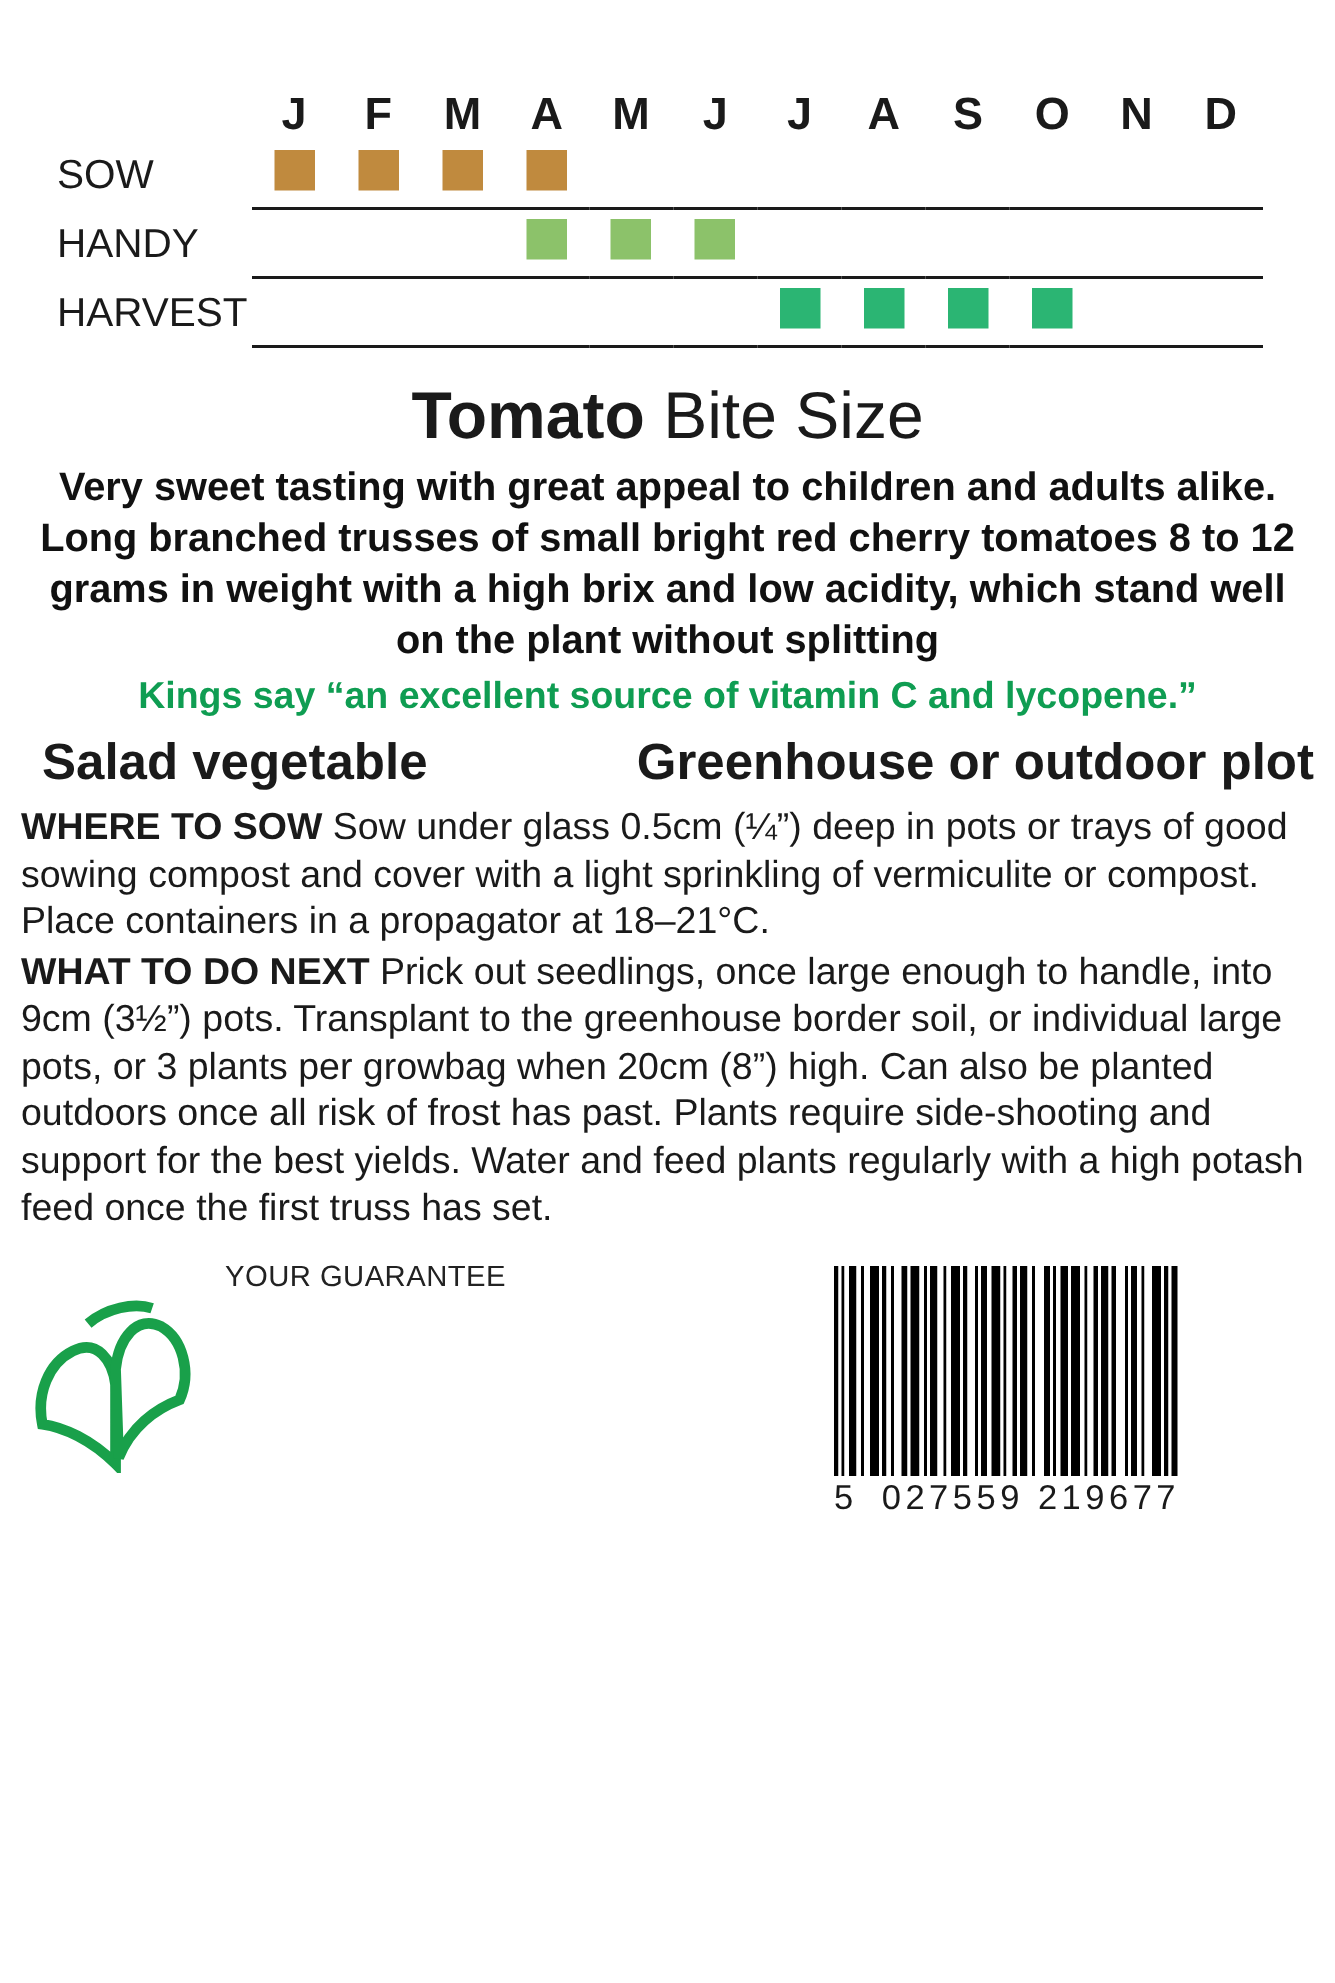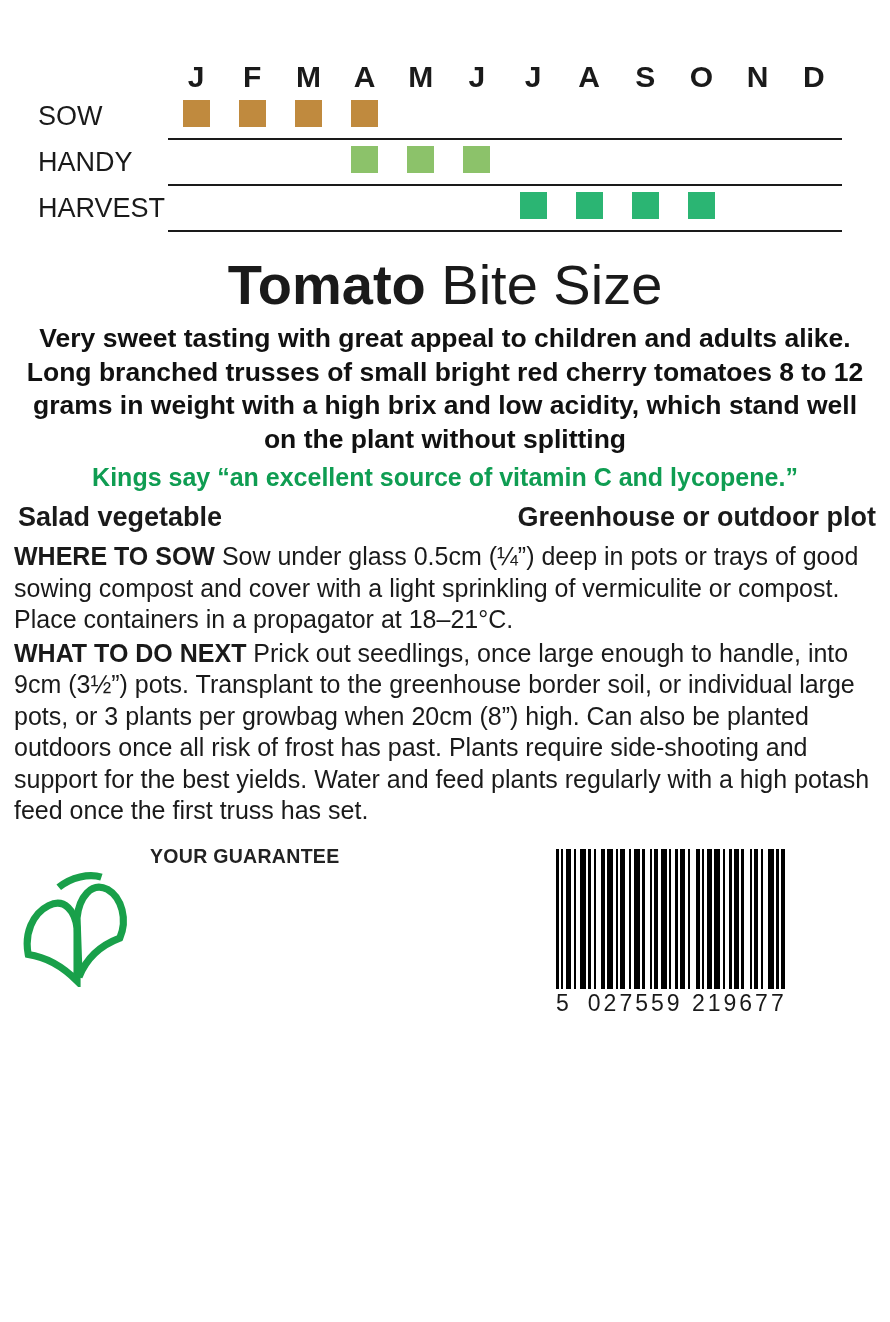--- a/index.html
+++ b/index.html
@@ -74,21 +74,21 @@
   .swatch.plant { background: #8cc26a; }
   .swatch.harvest { background: #2bb573; }
   .swatch.empty { background: transparent; }
 
   
   .title-block {
     text-align: center;
     margin-top: 22px;
   }
   .title {
-    font-size: 56px;
+    font-size: 44px;
     line-height: 1.1;
   }
   .title .crop {
     font-weight: bold;
   }
   .title .variety {
     font-weight: normal;
   }
   .desc {
     font-size: 26.5px;
@@ -104,23 +104,23 @@
     text-align: center;
     color: #0f9d52;
     padding: 6px 10px 0 10px;
   }
 
   
   .subheads {
     display: flex;
     justify-content: space-between;
     align-items: baseline;
-    font-size: 27px;
-    font-weight: bold;
-    padding: 10px 14px 0 18px;
+    font-size: 34px;
+    font-weight: bold;
+    padding: 10px 14px 0 28px;
   }
 
   
   .instructions {
     padding: 8px 14px 0 14px;
     font-size: 25px;
     line-height: 1.26;
   }
   .instructions p {
     margin: 0 0 2px 0;
@@ -160,21 +160,20 @@
   }
   .guarantee-text {
     padding-left: 14px;
     font-size: 19.5px;
     line-height: 1.42;
     color: #222;
     max-width: 370px;
   }
   .guarantee-title {
     letter-spacing: 0.3px;
-    font-weight: bold;
   }
   .barcode-wrap {
     width: 320px;
     text-align: left;
     padding-top: 6px;
   }
   .barcode {
     height: 140px;
     display: flex;
     align-items: flex-end;

